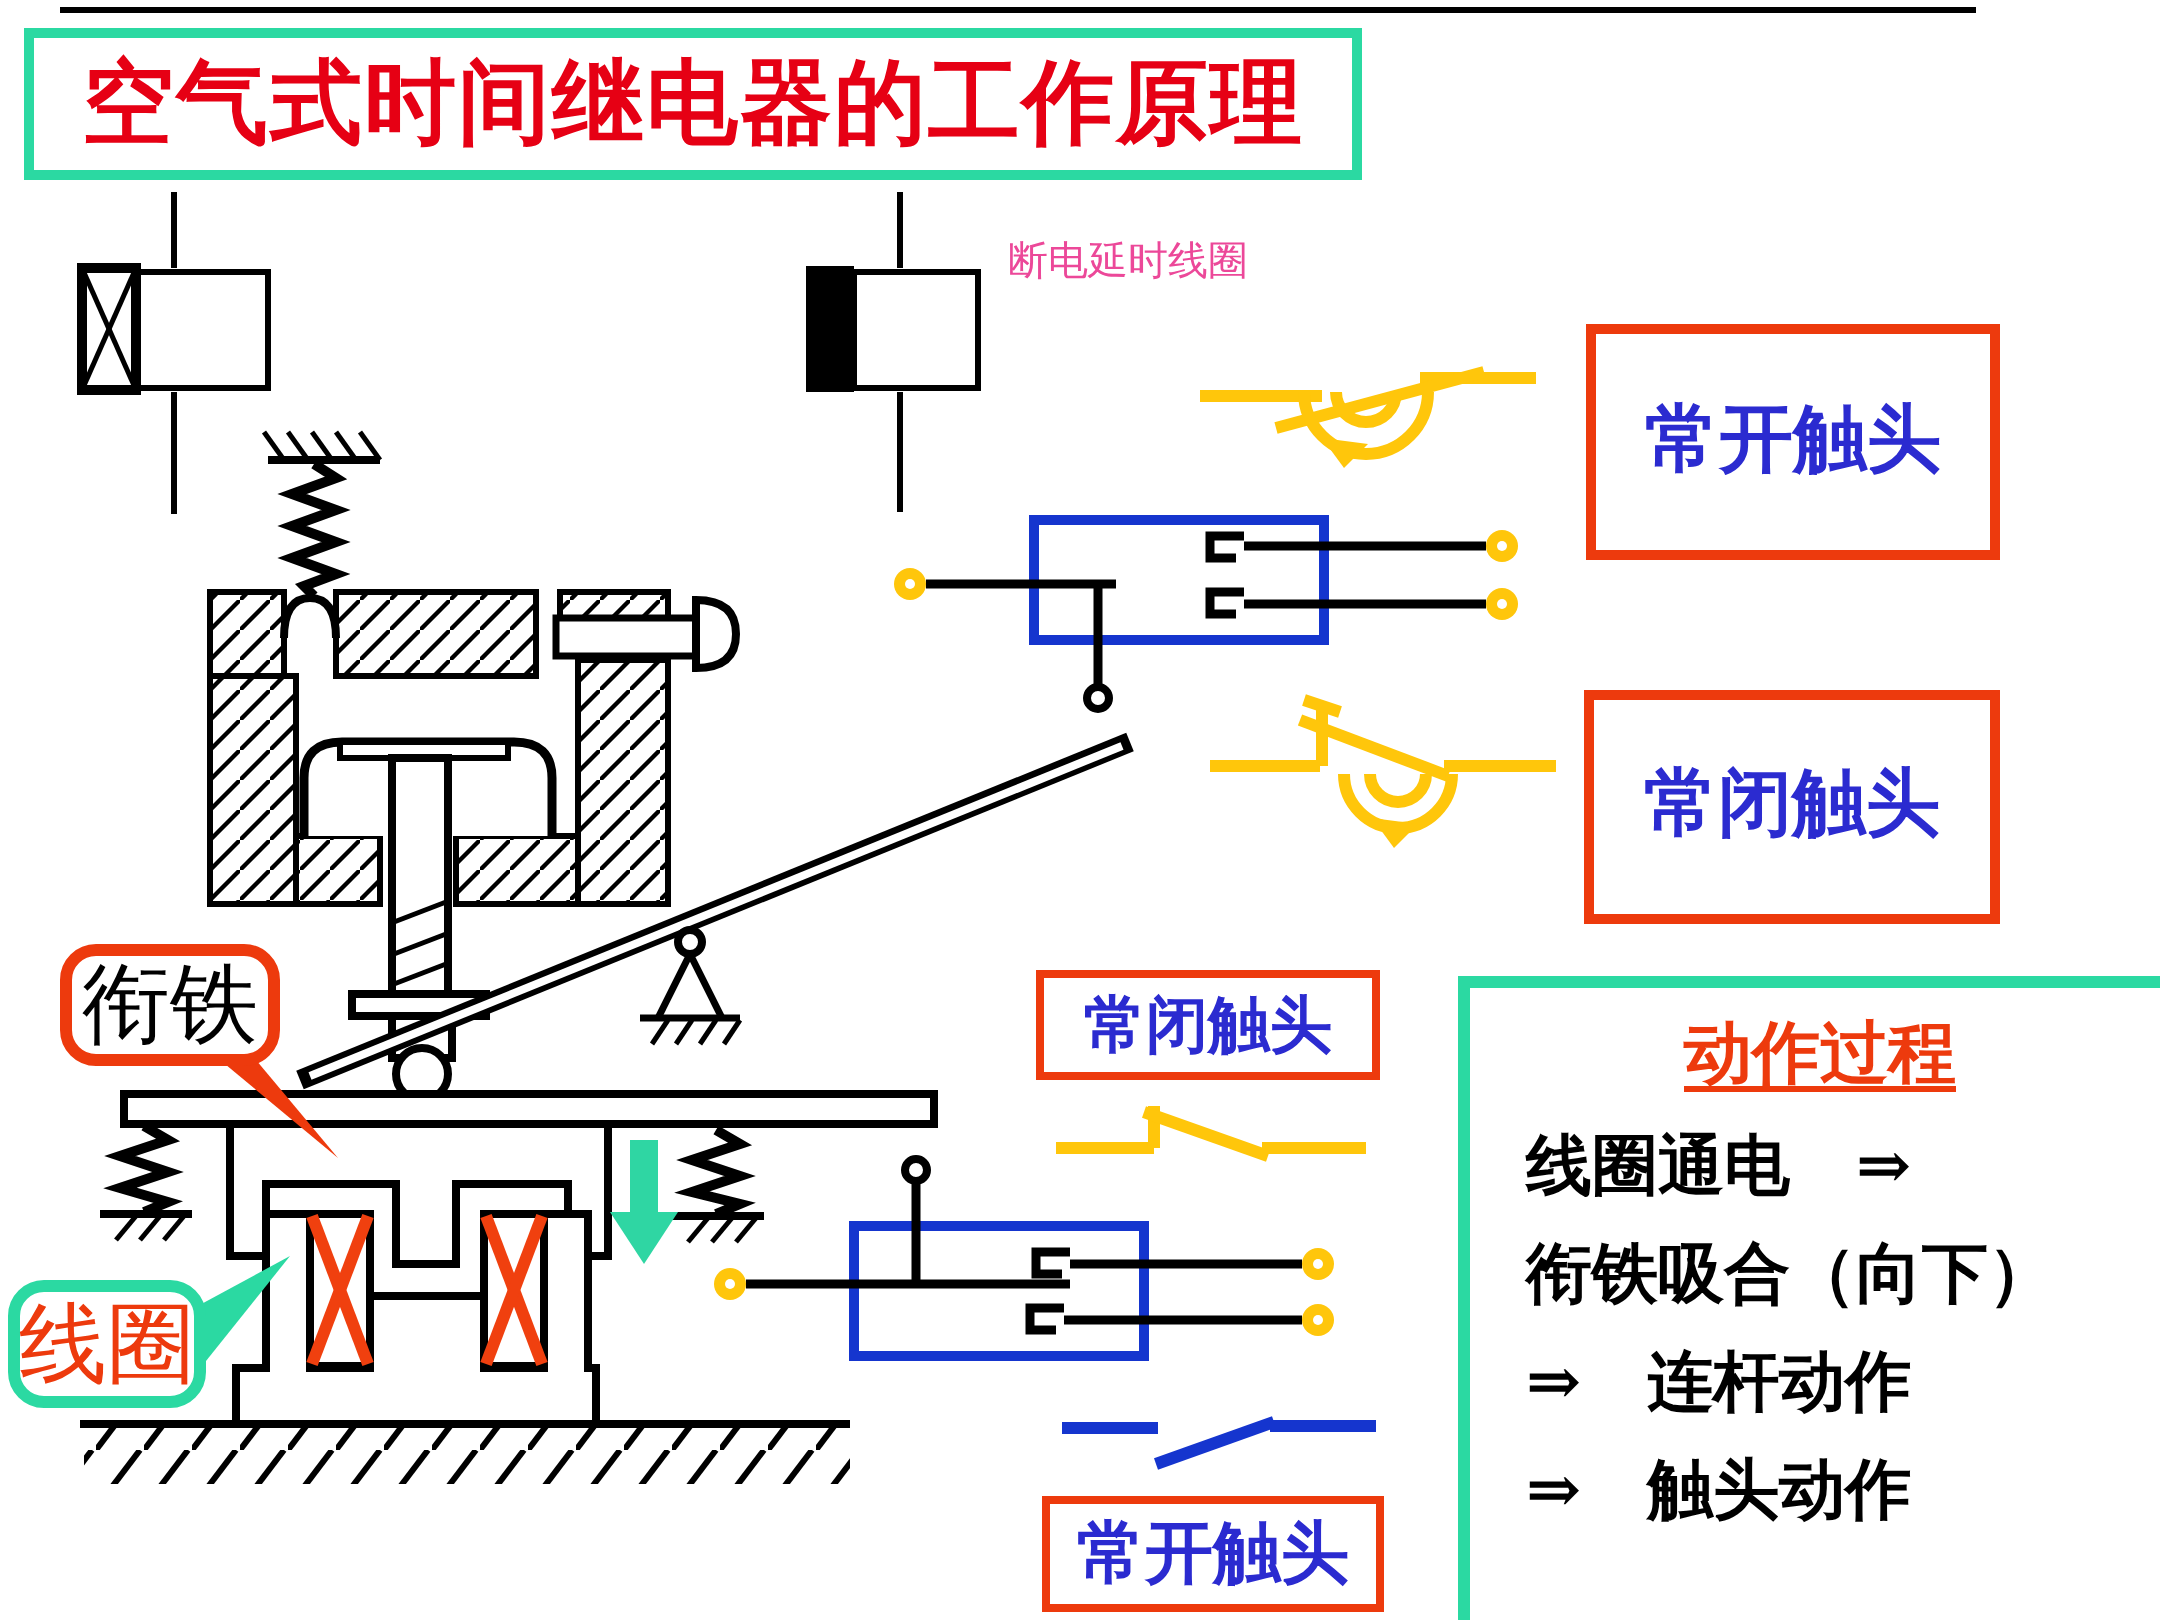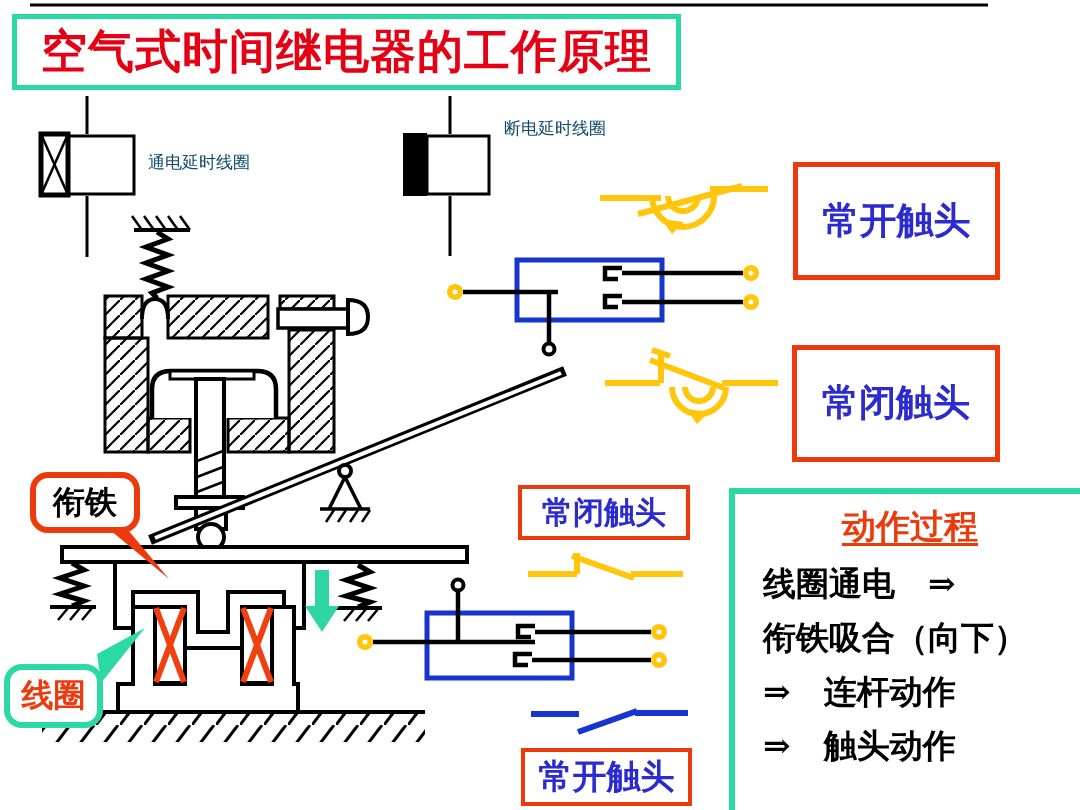--- a/index.html
+++ b/index.html
@@ -3,30 +3,30 @@
 <meta charset="utf-8">
 <style>
   html,body{margin:0;padding:0;background:#fff;}
   .stage{position:relative;width:1080px;height:810px;overflow:hidden;background:#fff;
          font-family:"Liberation Serif","DejaVu Serif",serif;}
   .layer{position:absolute;left:0;top:0;}
   .abs{position:absolute;box-sizing:border-box;}
   .title-box{left:12px;top:14px;width:669px;height:76px;border:5px solid #2BD9A2;
              display:flex;align-items:center;justify-content:center;}
   .title-text{color:#E60014;font-size:46px;font-weight:bold;letter-spacing:1px;white-space:nowrap;}
-  .coil-label{color:#0c4a6e;font-size:17px;white-space:nowrap;}
+  .coil-label{color:#ec4899;font-size:20px;white-space:nowrap;}
   .red-box{border:5px solid #ED3A0D;display:flex;flex-direction:column;align-items:center;
            justify-content:center;background:#fff0;}
   .red-box .bl{color:#2B2BD0;font-size:37px;font-weight:bold;line-height:1.42;white-space:nowrap;}
   .small-red-box{border:4px solid #ED3A0D;display:flex;align-items:center;justify-content:center;}
   .small-red-box .bl{color:#2B2BD0;font-size:31px;font-weight:bold;white-space:nowrap;}
   .callout{border-radius:18px;background:#fff;display:flex;align-items:center;justify-content:center;}
   .callout-armature{border:6px solid #ED3A0D;}
   .callout-coil{border:6px solid #2BD9A2;}
-  .callout .ct{font-size:32px;font-weight:bold;white-space:nowrap;}
+  .callout .ct{font-size:44px;font-weight:normal;white-space:nowrap;}
   .callout-armature .ct{color:#000;}
   .callout-coil .ct{color:#ED3A0D;}
   .process-panel{left:729px;top:488px;width:362px;height:330px;border:6px solid #2BD9A2;}
   .proc-title{margin-top:10px;text-align:center;font-size:34px;font-weight:bold;color:#ED3A0D;
               text-decoration:underline;text-underline-offset:5px;}
   .proc-step{margin:16px 0 0 28px;font-size:33px;font-weight:bold;color:#000;line-height:1.15;
              white-space:nowrap;}
 </style>
 </head>
 <body>
@@ -242,21 +242,20 @@
     </g>
     <g>
       <polygon points="97,654 101,683 145,628" fill="#2BD9A2"></polygon>
     </g>
   </svg>
 
   <div class="abs title-box">
     <span class="title-text">空气式时间继电器的工作原理</span>
   </div>
 
-  <div class="abs coil-label" style="left:148px;top:151px;">通电延时线圈</div>
   <div class="abs coil-label" style="left:504px;top:117px;">断电延时线圈</div>
 
   <div class="abs red-box" style="left:793px;top:162px;width:207px;height:118px;">
     <span class="bl">常开触头</span>
   </div>
 
   <div class="abs red-box" style="left:792px;top:345px;width:208px;height:117px;">
     <span class="bl">常闭触头</span>
   </div>
 
@@ -265,21 +264,21 @@
   </div>
 
   <div class="abs small-red-box" style="left:521px;top:748px;width:171px;height:58px;">
     <span class="bl" style="font-size:34px;">常开触头</span>
   </div>
 
   <div class="abs callout callout-armature" style="left:30px;top:472px;width:110px;height:61px;">
     <span class="ct">衔铁</span>
   </div>
 
-  <div class="abs callout callout-coil" style="left:4px;top:640px;width:99px;height:64px;margin-top:24px;">
+  <div class="abs callout callout-coil" style="left:4px;top:640px;width:99px;height:64px;">
     <span class="ct">线圈</span>
   </div>
 
   <div class="abs process-panel">
     <div class="proc-title">动作过程</div>
     <div class="proc-step">线圈通电　⇒</div>
     <div class="proc-step">衔铁吸合（向下）</div>
     <div class="proc-step">⇒　连杆动作</div>
     <div class="proc-step">⇒　触头动作</div>
   </div>

